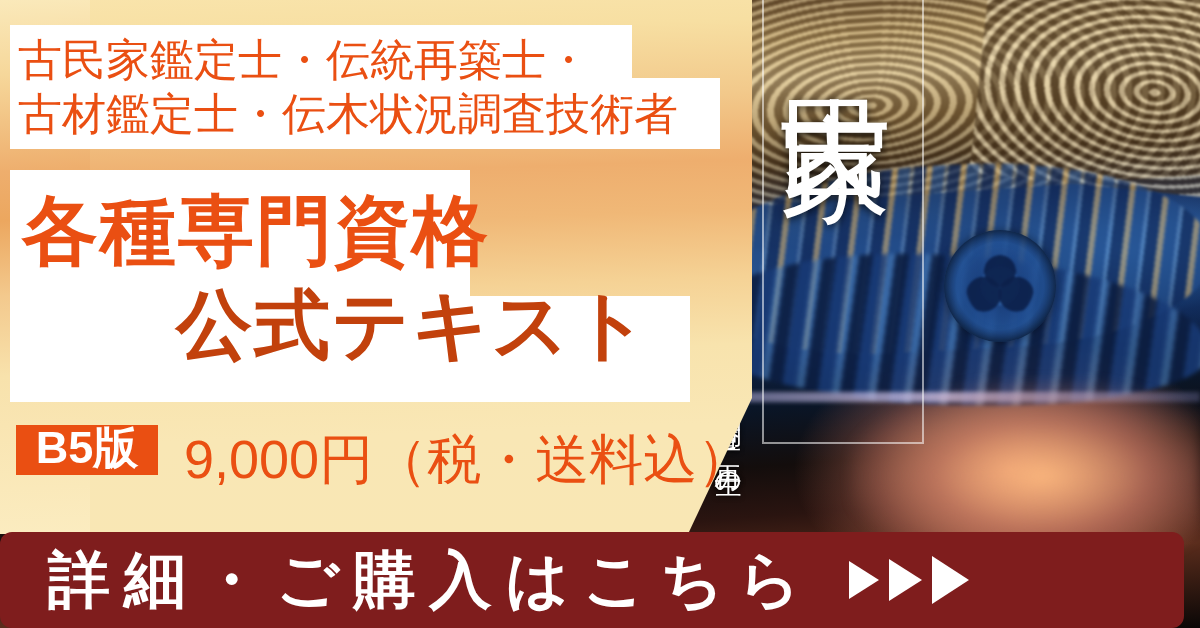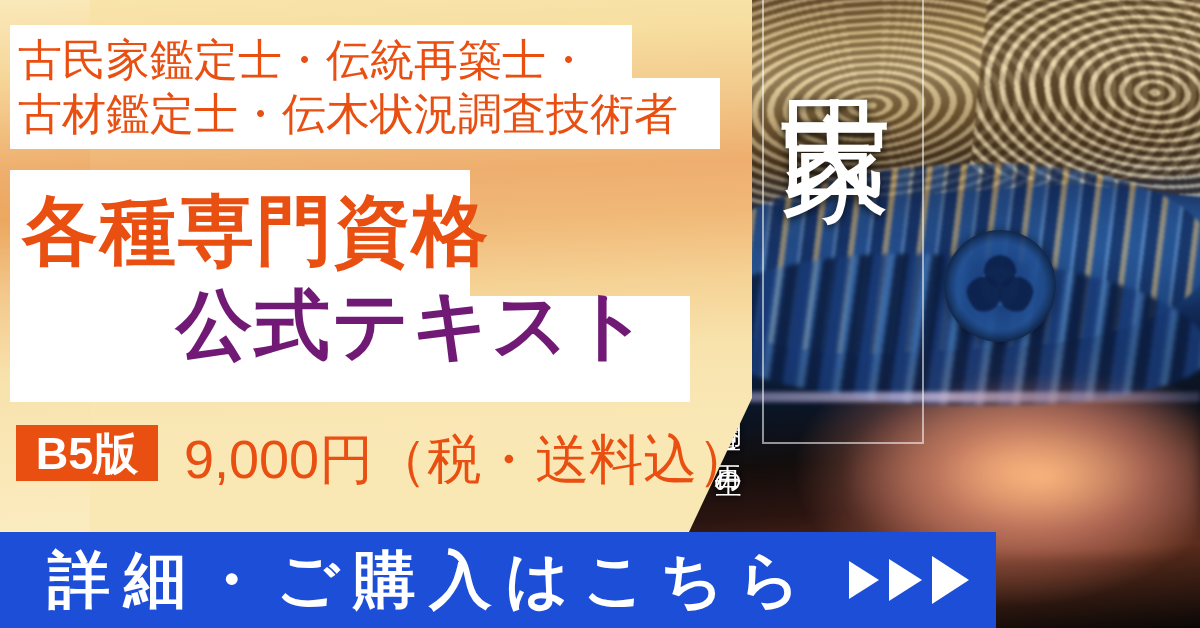--- a/index.html
+++ b/index.html
@@ -245,37 +245,37 @@
     font-family: Liberation Sans, sans-serif;
     font-weight: bold;
     font-size: 76px;
     line-height: 94px;
     letter-spacing: 2px;
     white-space: nowrap;
   }
   .headline-2b {
     position: absolute;
     left: 176px; top: 278px;
-    color: #701a75;
+    color: #c2410c;
     font-family: "Liberation Sans", "DejaVu Sans", sans-serif;
     font-weight: bold;
     font-size: 76px;
     line-height: 94px;
     letter-spacing: 2px;
     white-space: nowrap;
   }
 
   
   .size-badge {
     position: absolute;
     left: 16px; top: 425px;
-    width: 142px; height: 56px;
+    width: 142px; height: 50px;
     background: #ea4f12;
     display: flex;
-    align-items: center;
+    align-items: flex-start;
     justify-content: center;
   }
   .size-badge span {
     color: #ffffff;
     font-family: "Liberation Sans", "DejaVu Sans", sans-serif;
     font-weight: bold;
     font-size: 45px;
     line-height: 1;
     letter-spacing: 0px;
   }
@@ -287,24 +287,25 @@
     font-size: 54px;
     line-height: 70px;
     letter-spacing: 0px;
     white-space: nowrap;
   }
 
   
   .cta-bar {
     position: absolute;
     left: 0; top: 532px;
-    width: 996px; height: 96px;
-    background: #1d4ed8;
+    width: 1184px; height: 96px;
+    background: #7f1d1d;
     display: flex;
     align-items: center;
+    border-radius: 12px;
   }
   .cta-text {
     color: #ffffff;
     font-family: "Liberation Sans", "DejaVu Sans", sans-serif;
     font-weight: bold;
     font-size: 62px;
     line-height: 1;
     letter-spacing: 14px;
     margin-left: 48px;
     white-space: nowrap;

